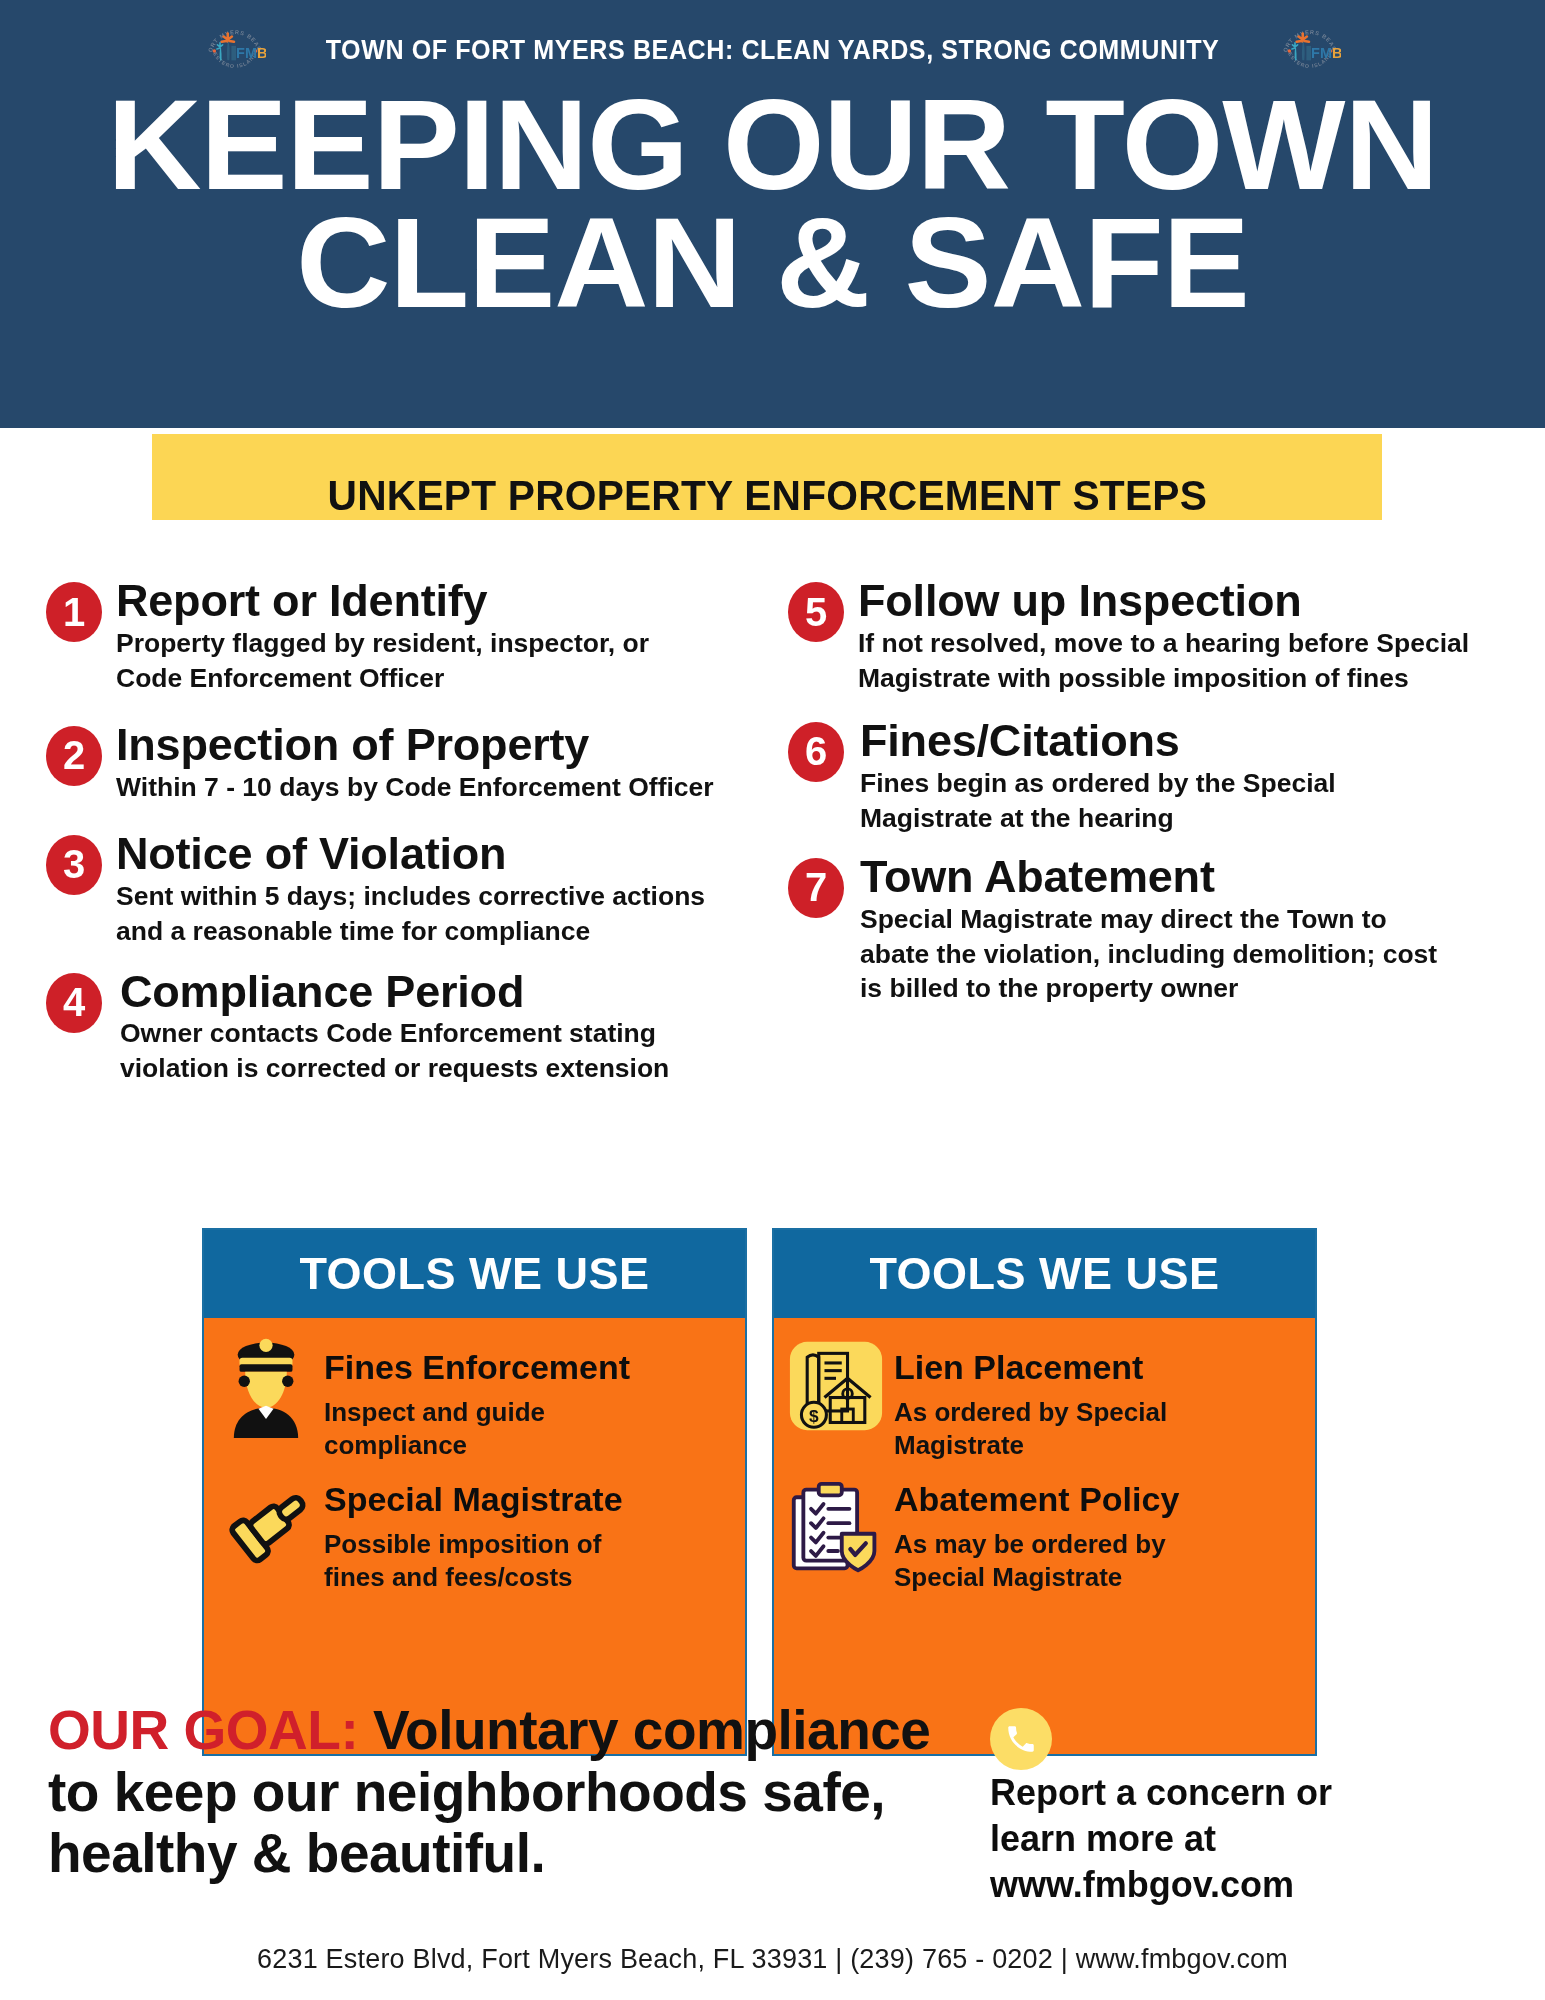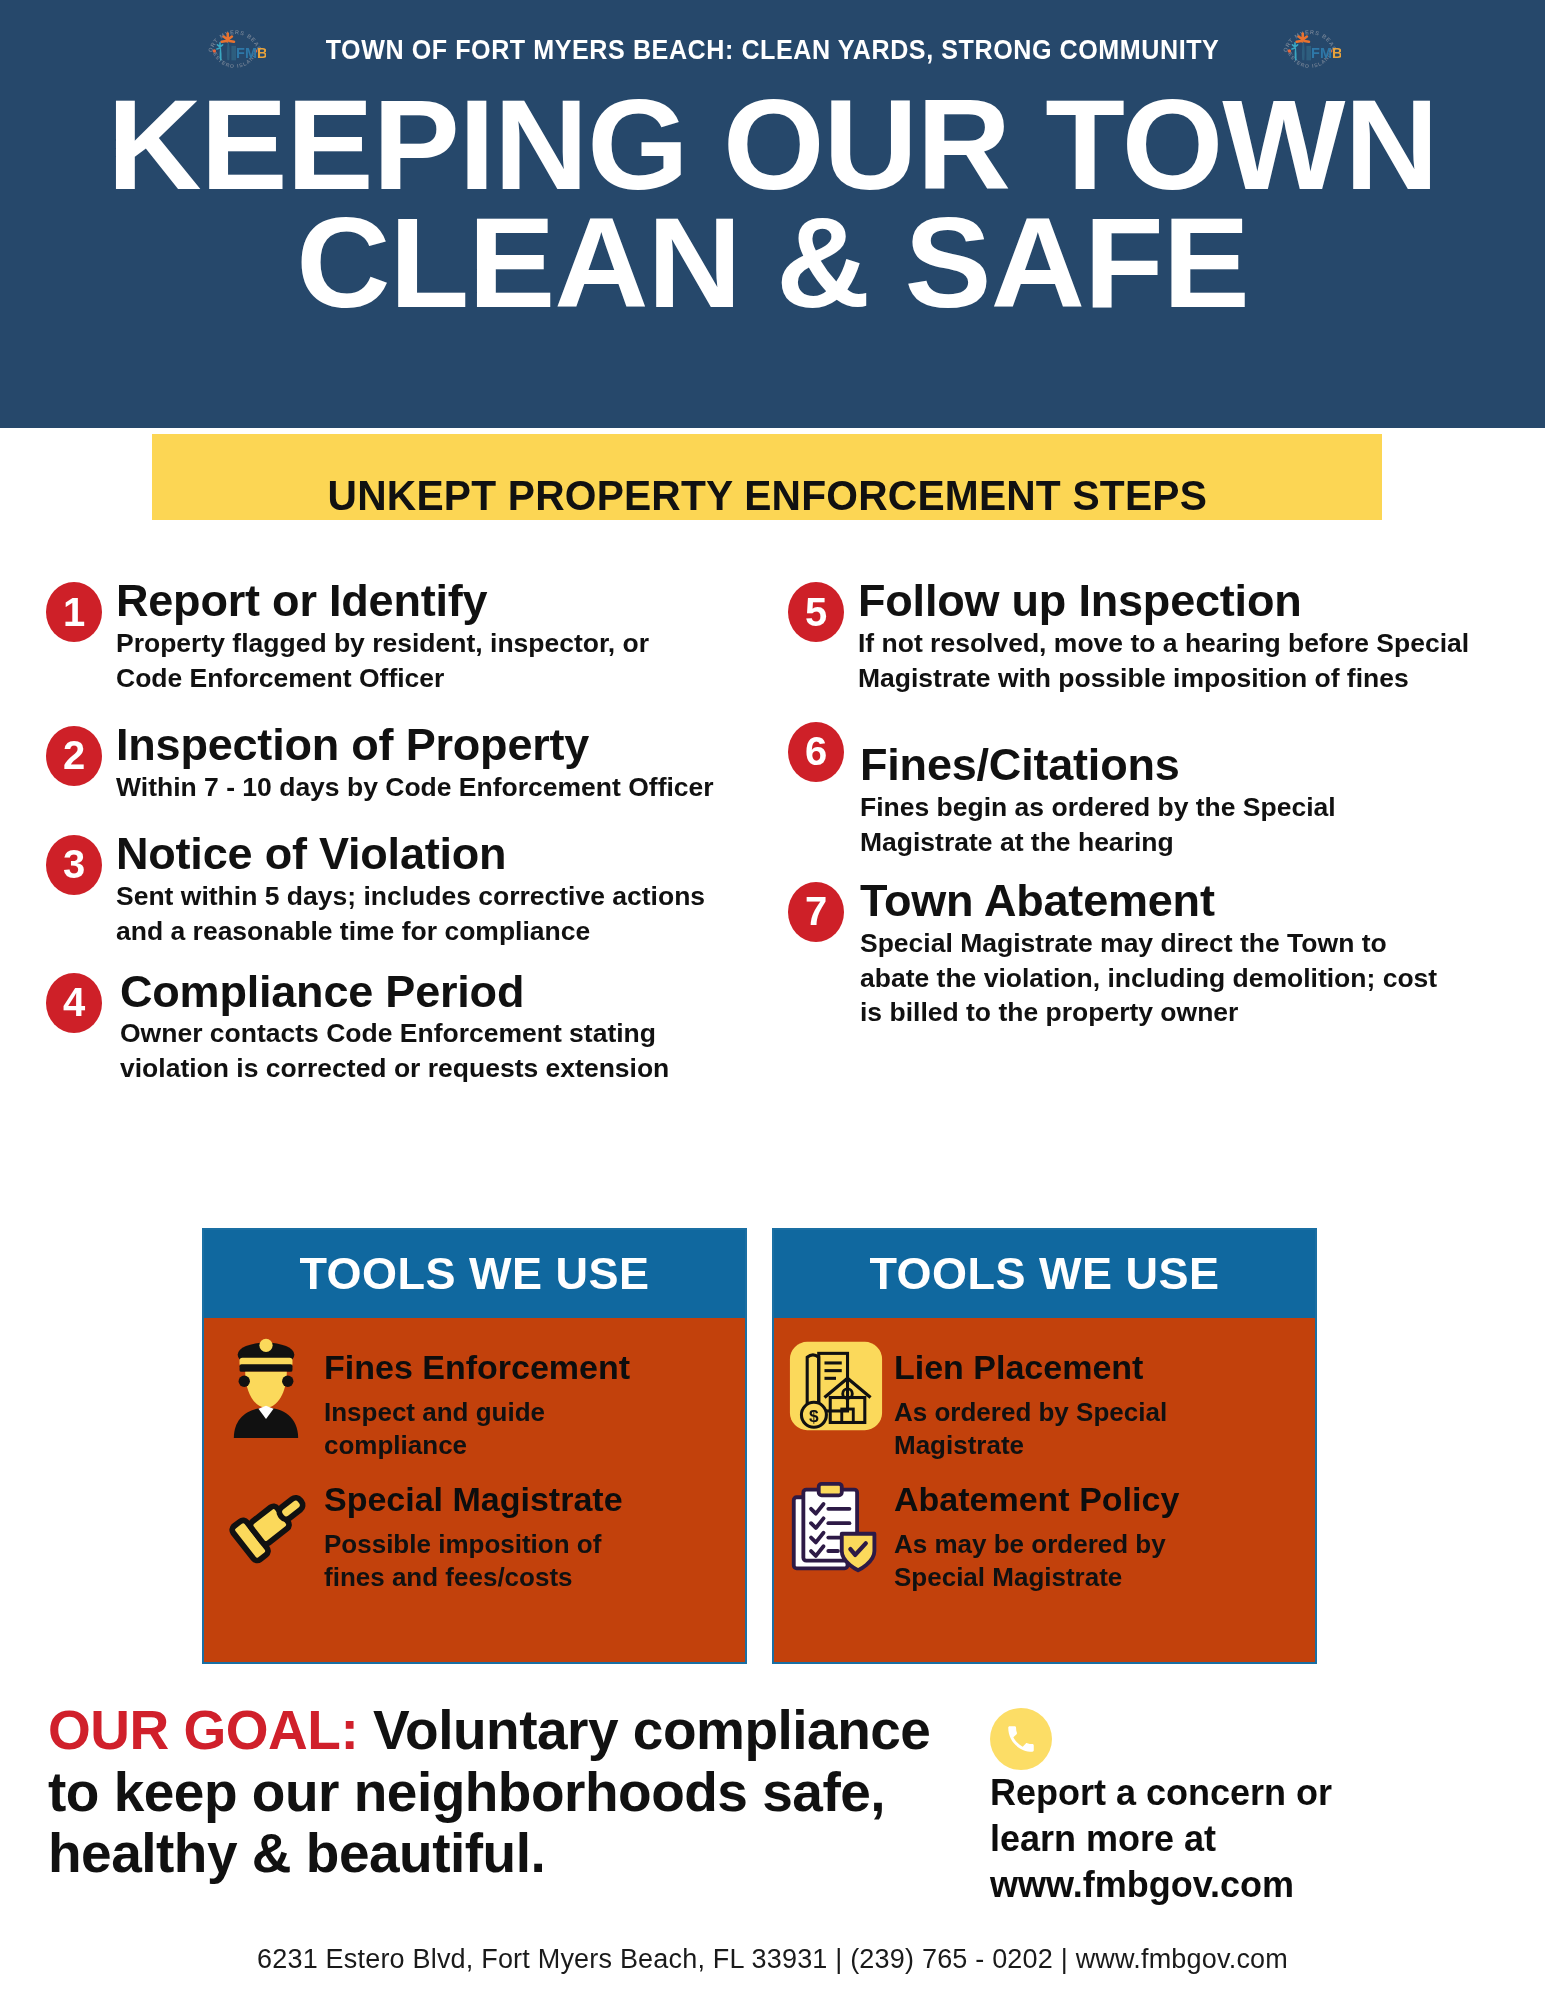--- a/index.html
+++ b/index.html
@@ -91,29 +91,29 @@
   .step-desc .ln { display: block; white-space: nowrap; }
 
   
   .s1 { margin-top: 0px;  }
   .s2 { margin-top: 26px; }
   .s3 { margin-top: 26px; }
   .s4 { margin-top: 20px; }
   .s4 .step-body { padding-left: 18px; }
   .s5 { margin-top: 0px;  }
   .s6 { margin-top: 22px; }
-  .s6 .step-body { padding-left: 16px; margin-top: 24px; }
+  .s6 .step-body { padding-left: 16px; }
   .s7 { margin-top: 18px; }
   .s7 .step-body { padding-left: 16px; }
 
   
   .tools-wrap { position: absolute; left: 0; top: 1228px; width: 1545px; }
   .tools-box {
-    position: absolute; top: 0; width: 545px; height: 436px;
-    border: 2px solid #1A6FA3; background: #c2410c;
+    position: absolute; top: 0; width: 545px; height: 528px;
+    border: 2px solid #1A6FA3; background: #f97316;
   }
   .tools-box.left  { left: 202px; }
   .tools-box.right { left: 772px; }
   .tools-head {
     height: 88px; background: #10689F;
     display: flex; align-items: center; justify-content: center;
   }
   .tools-head-text {
     color: #ffffff; font-family: "Liberation Sans", sans-serif;
     font-weight: 700; font-size: 45px; letter-spacing: 0.5px;

